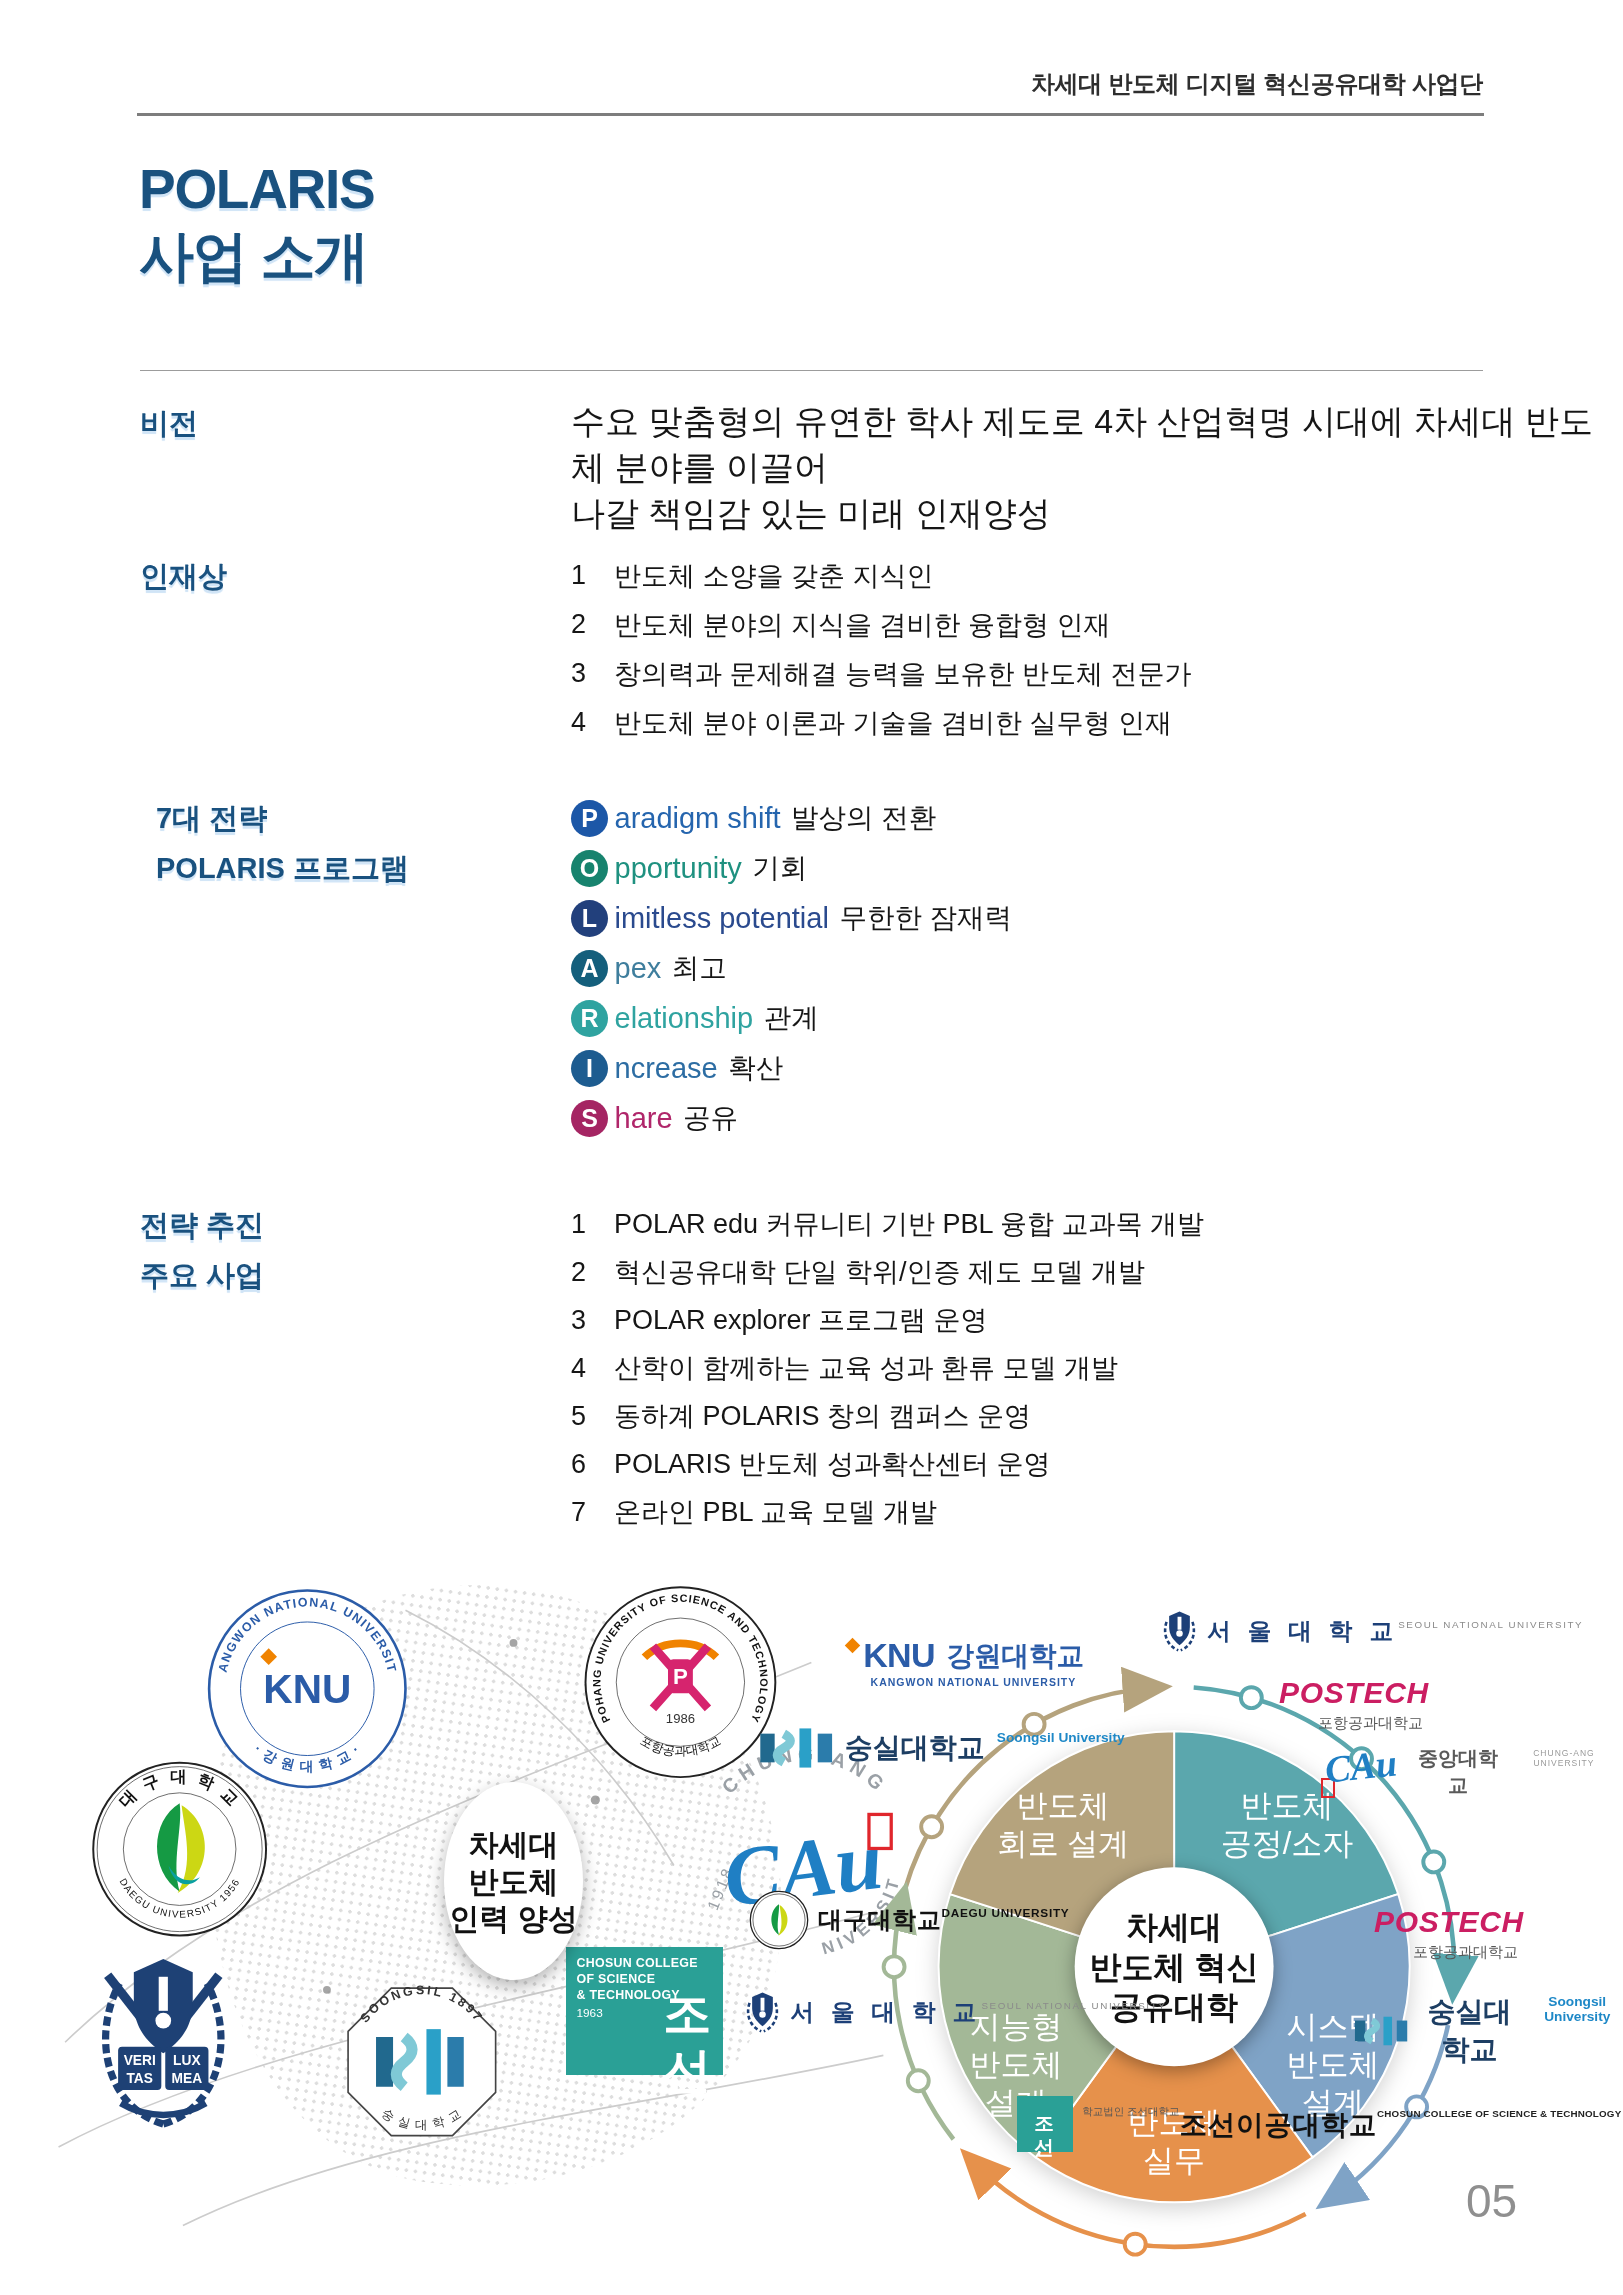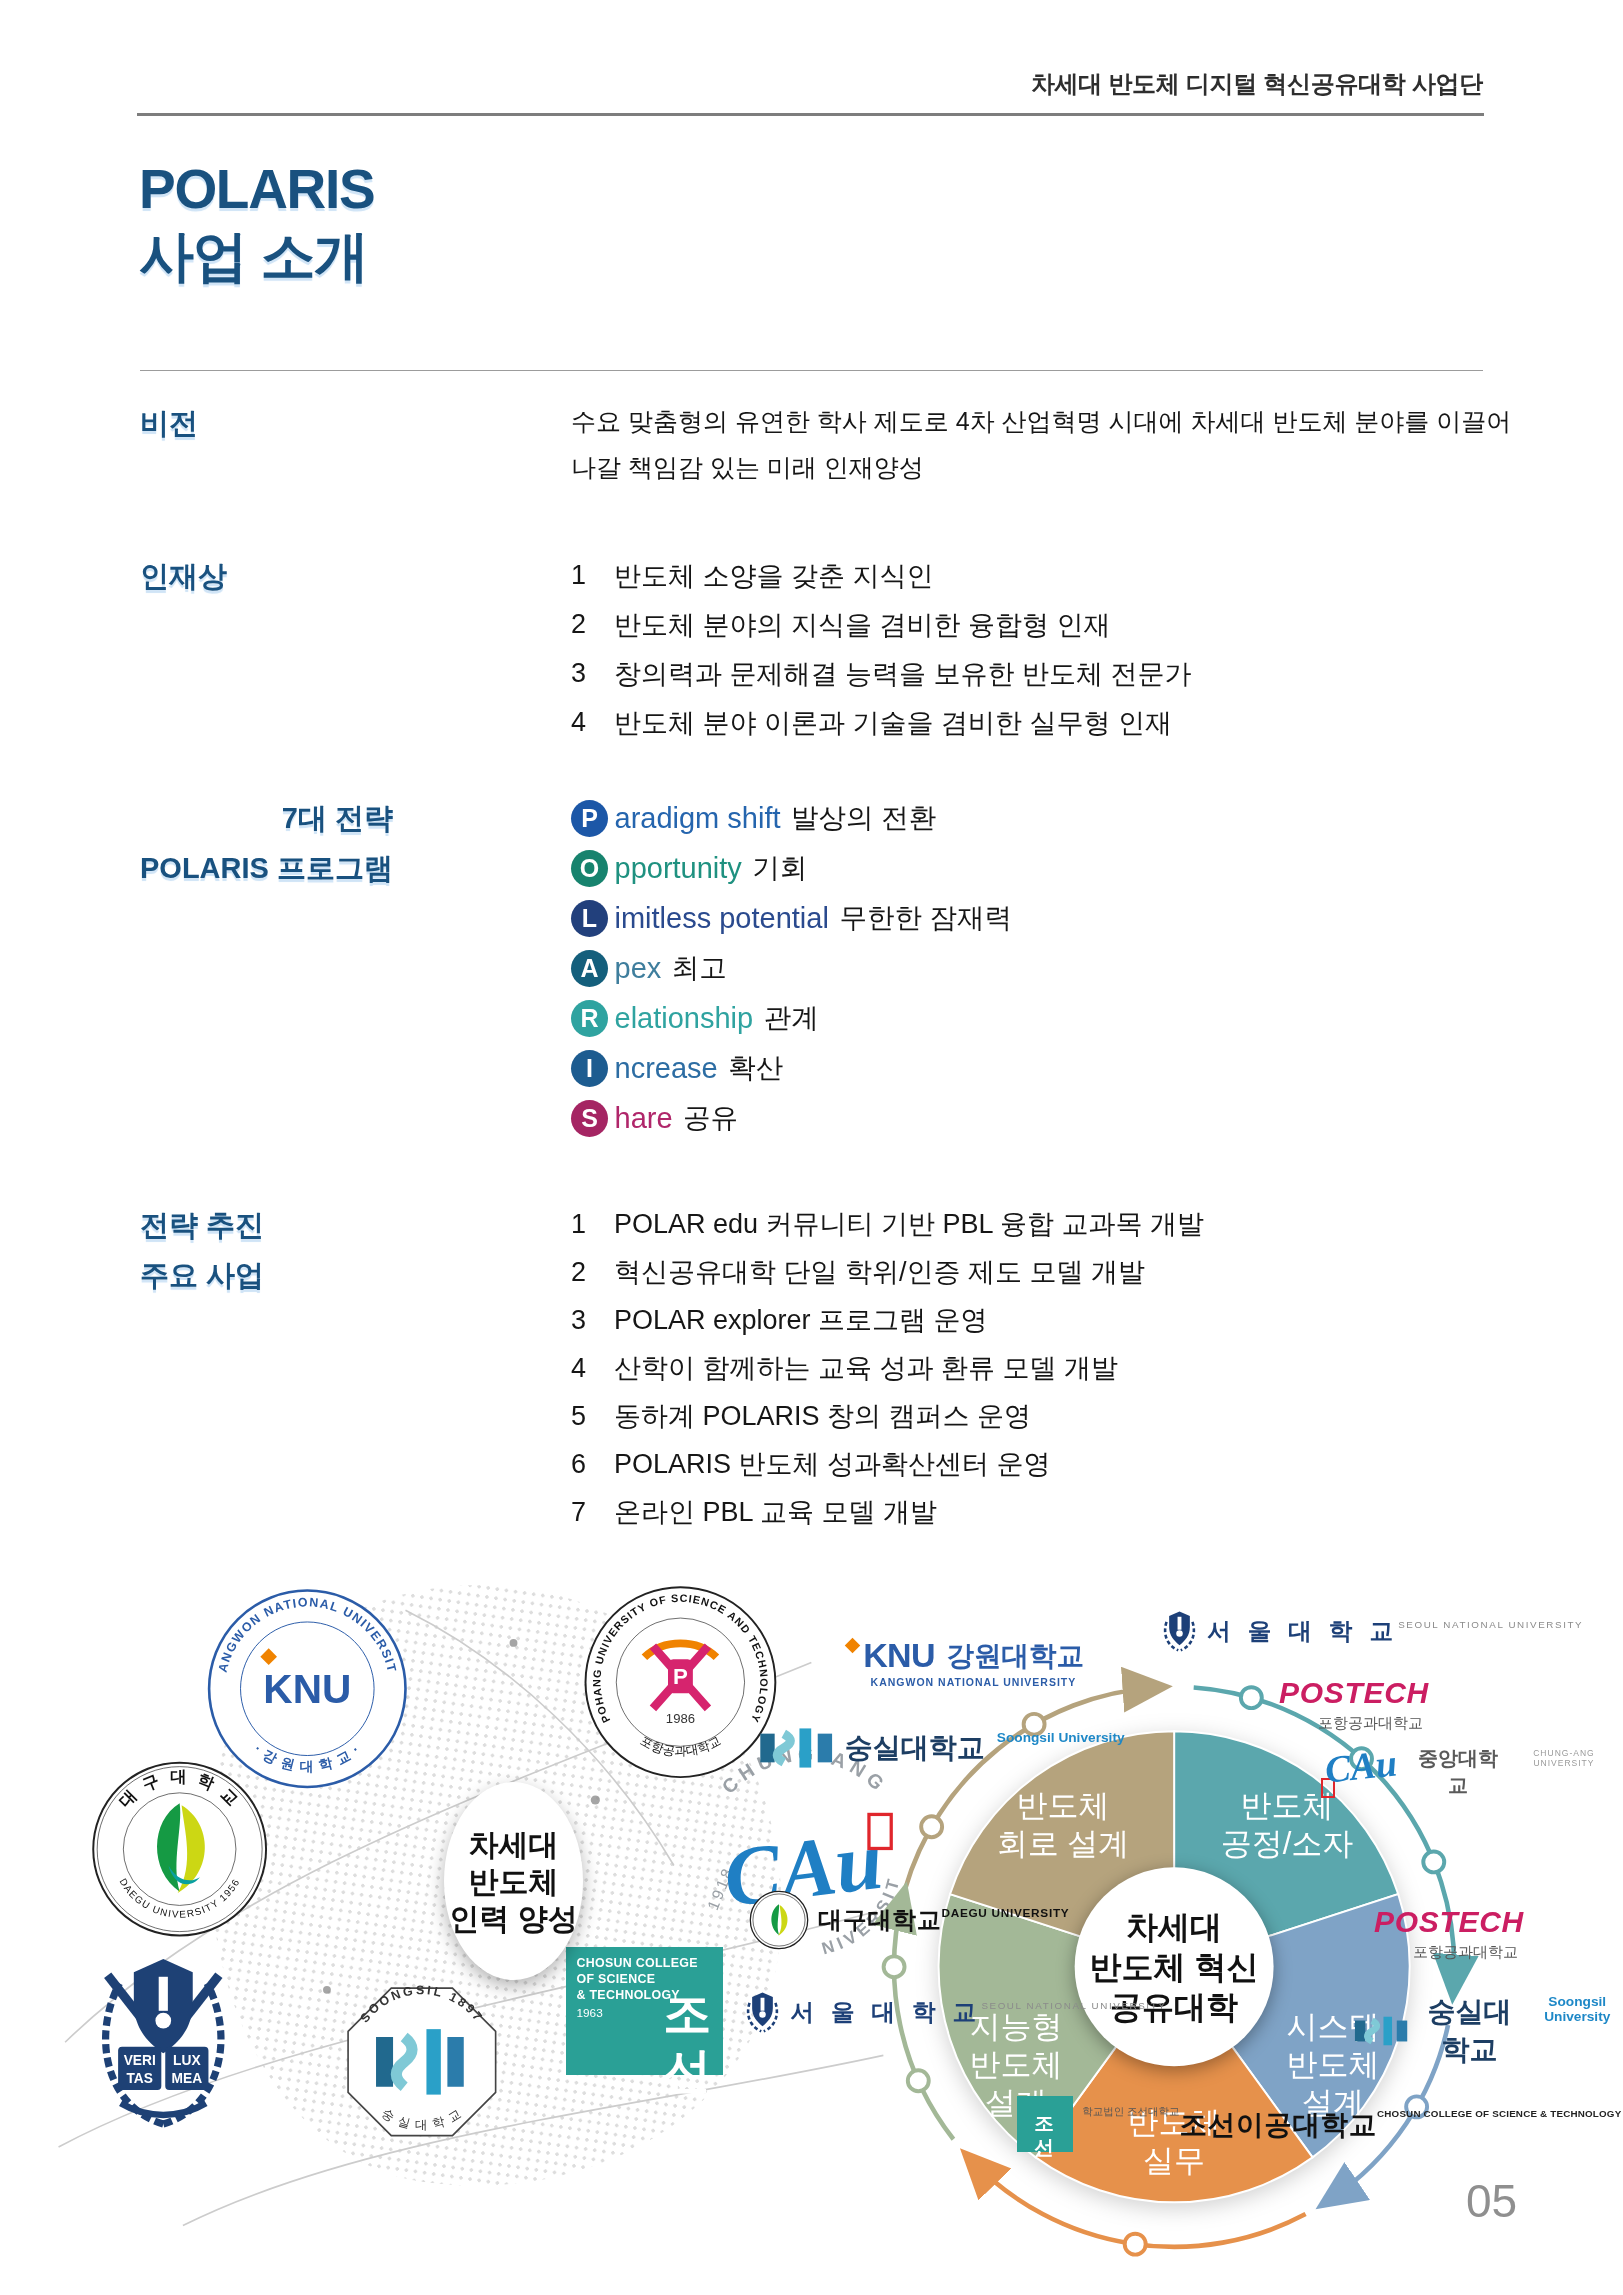--- a/index.html
+++ b/index.html
@@ -15,21 +15,21 @@
   .title{left:139px;top:156px;font-size:55px;font-weight:bold;color:#19517f;line-height:67px;
          letter-spacing:-1.3px;text-shadow:0 3.3px 0.7px rgba(150,195,235,.45);}
 
   
   .divider{left:140px;top:370px;width:1343px;height:1.3px;background:#9c9c9c;}
 
   
   .sec-label{font-size:29px;font-weight:bold;color:#19517f;line-height:50px;
              text-shadow:0 2.6px 0.7px rgba(150,195,235,.45);}
 
-  .vision-body{left:571px;top:398px;font-size:25px;line-height:46px;color:#161616;}
+  .vision-body{left:571px;top:398px;font-size:34px;line-height:46px;color:#161616;}
 
   .rows{display:flex;flex-direction:column;}
   .row{display:flex;align-items:center;}
   .row .num{width:43px;font-size:27px;color:#161616;flex:0 0 auto;}
   .row .txt{font-size:27px;color:#161616;}
   .talent-rows .row{height:49px;}
   .project-rows .row{height:48px;}
 
   .strategy-rows .row{height:50px;}
   .pcircle{width:37px;height:37px;border-radius:50%;color:#fff;font-size:25px;font-weight:bold;
@@ -133,21 +133,21 @@
     <div class="row">
         <span class="num">3</span>
         <span class="txt">창의력과 문제해결 능력을 보유한 반도체 전문가</span>
       </div>
     <div class="row">
         <span class="num">4</span>
         <span class="txt">반도체 분야 이론과 기술을 겸비한 실무형 인재</span>
       </div>
   </div>
 
-  <div class="abs sec-label" style="left:140px;top:793px;text-align:right;">
+  <div class="abs sec-label" style="left:156px;top:793px;">
     <div>7대 전략</div>
     <div>POLARIS 프로그램</div>
   </div>
   <div class="abs rows strategy-rows" style="left:571px;top:793px;">
     <div class="row">
       <span class="pcircle" style="background-color: rgb(28, 87, 167);">P</span>
       <span class="pword" style="color: rgb(37, 101, 174);">aradigm shift</span>
       <span class="pkor">발상의 전환</span>
     </div>
     <div class="row">

